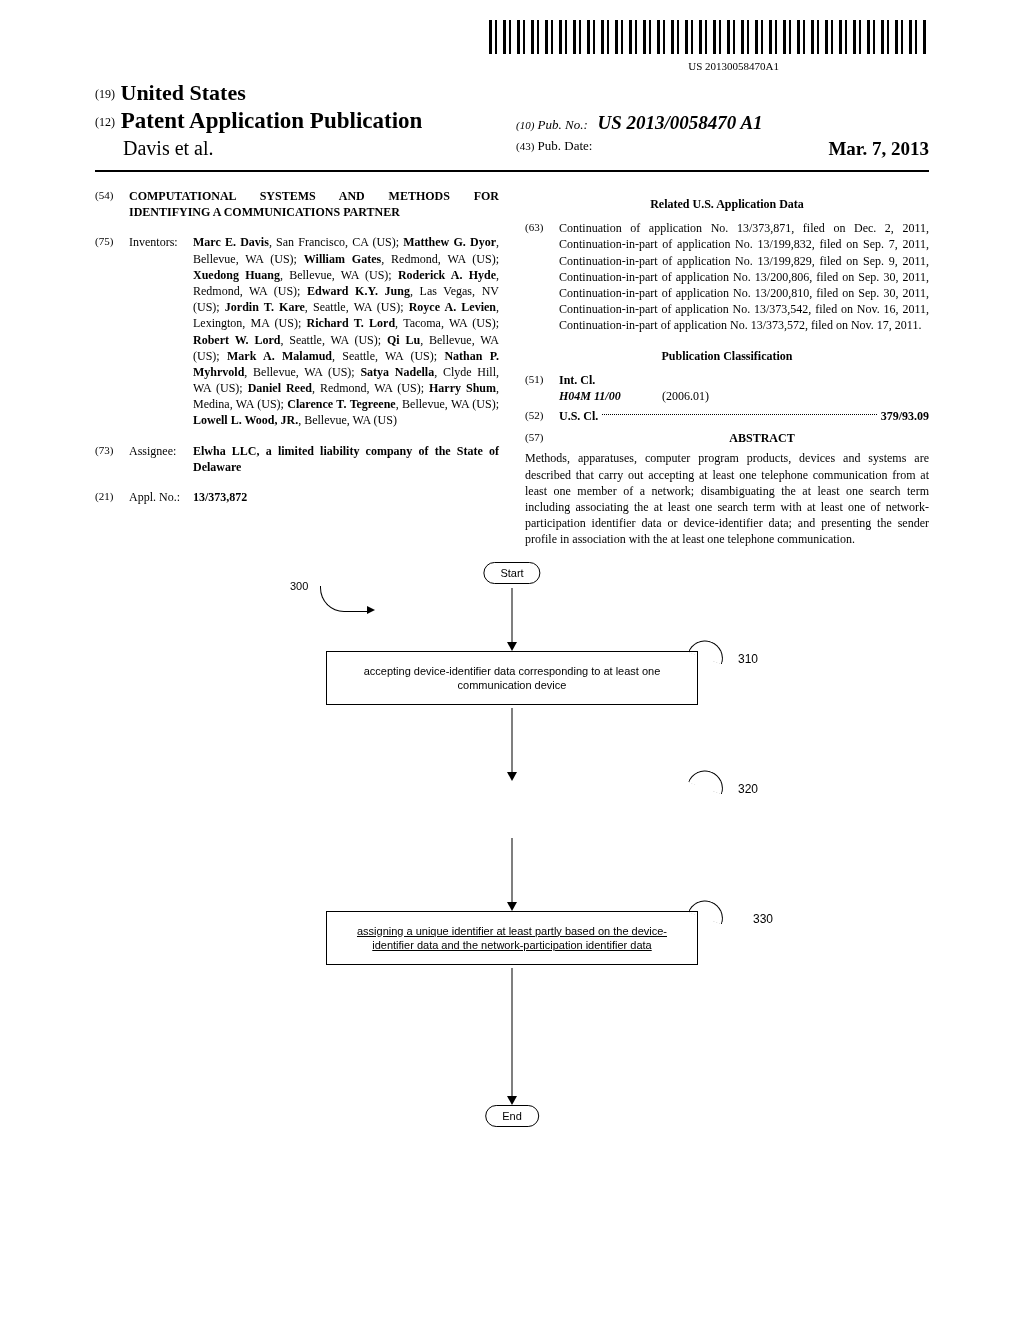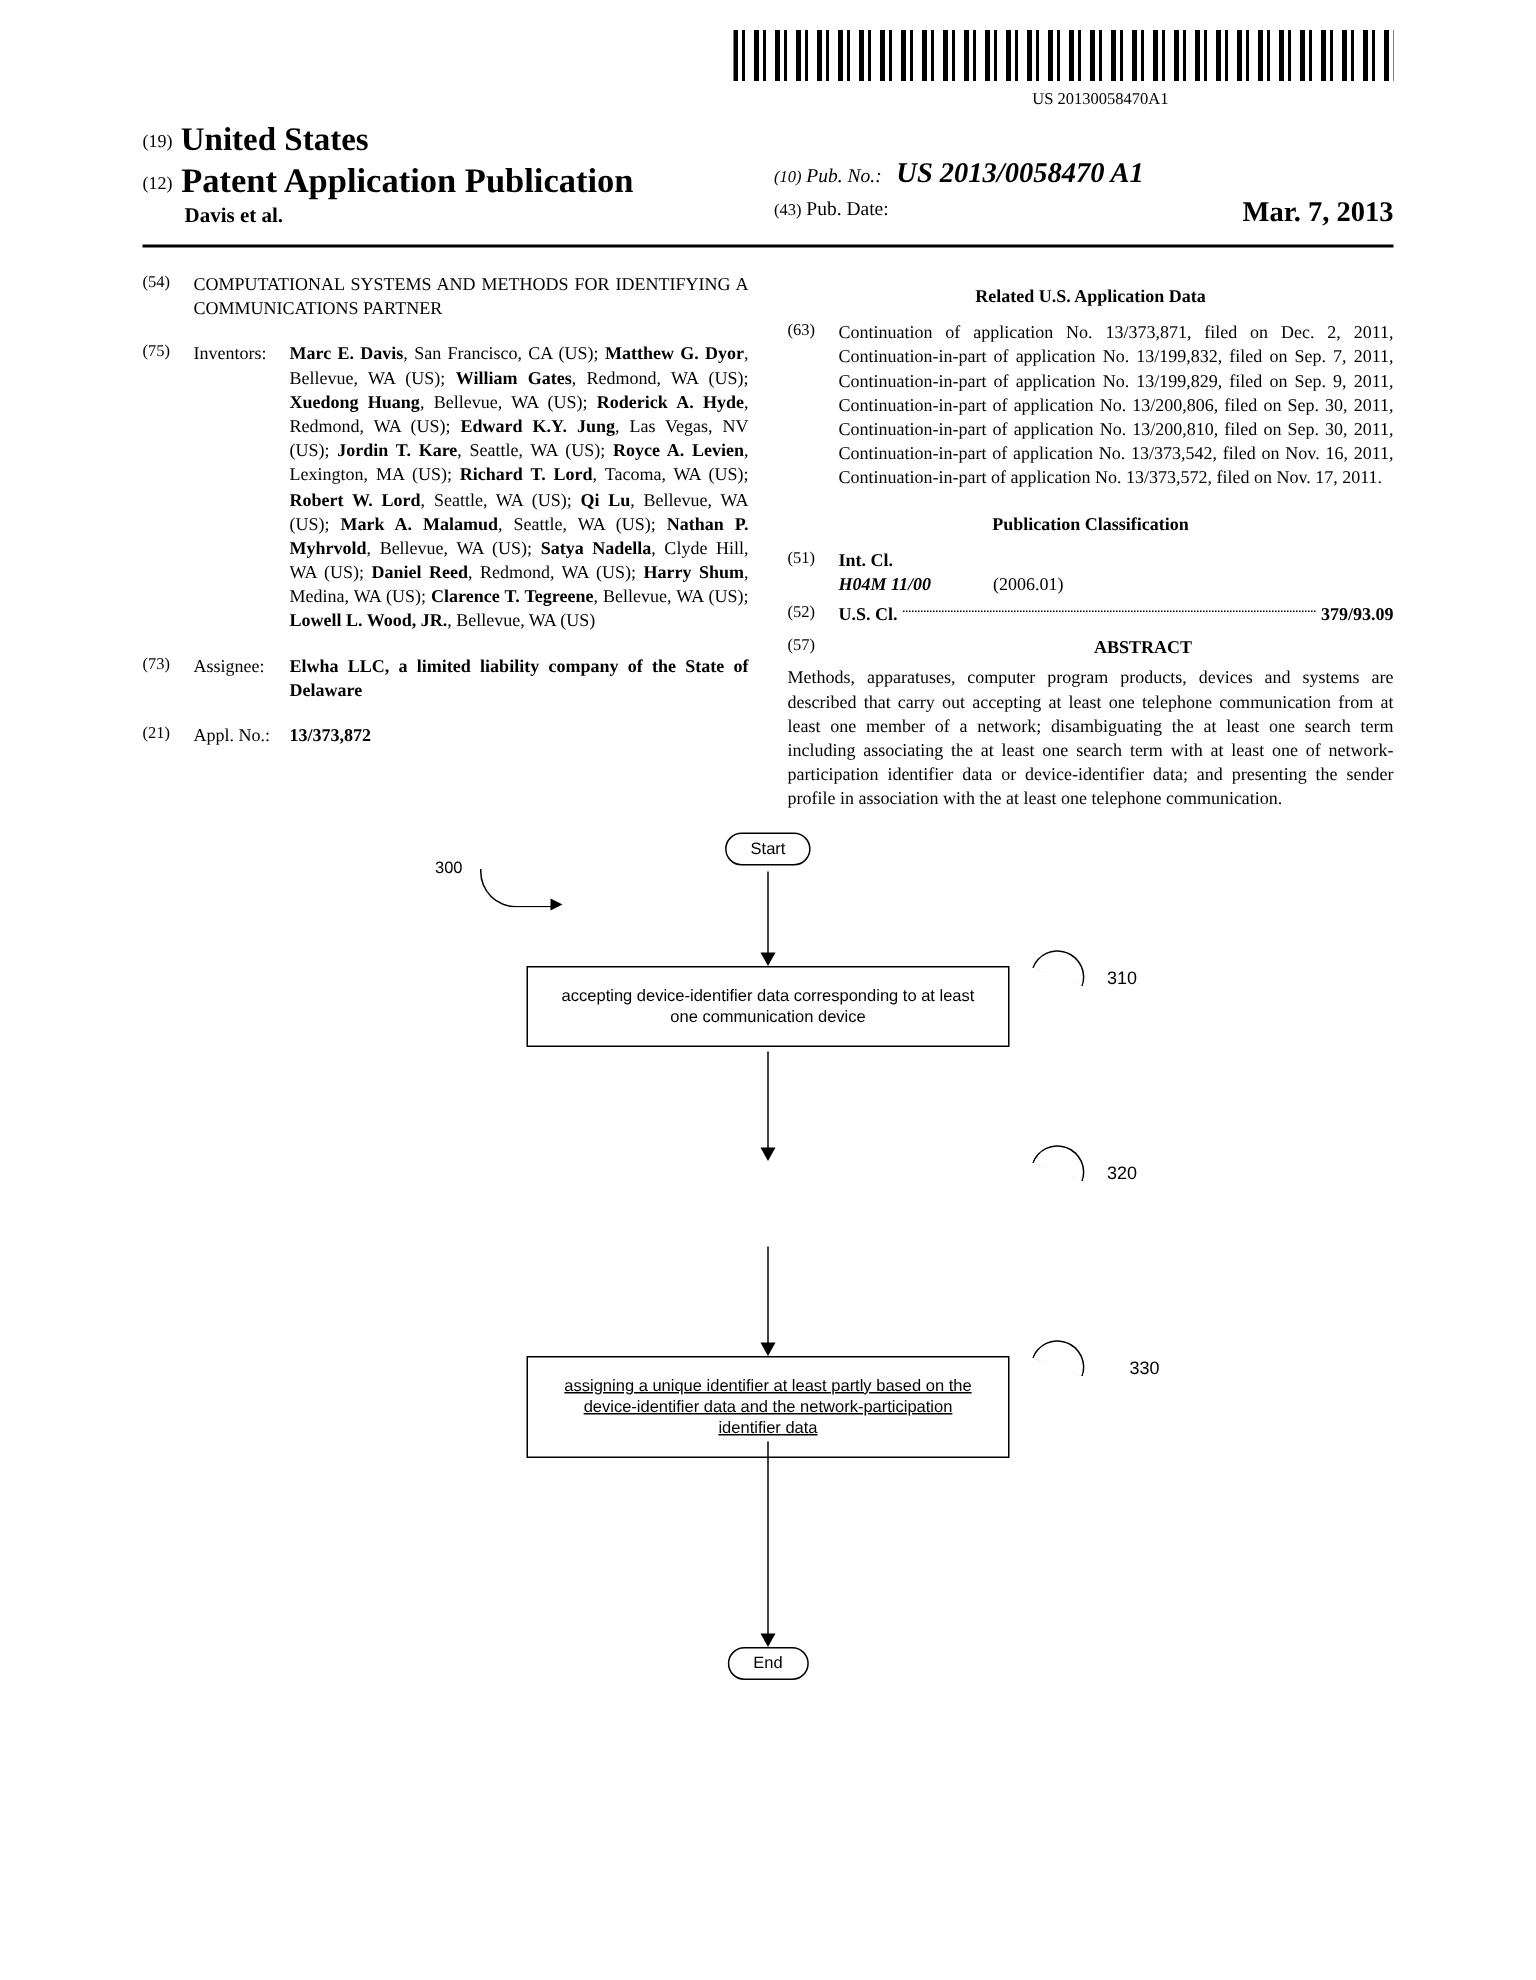--- a/index.html
+++ b/index.html
@@ -43,21 +43,21 @@
       font-family: "Times New Roman", serif;
     }
     .country-line .num { font-size: 12px; font-weight: normal; vertical-align: 2px; }
     .pub-line {
       font-size: 23px;
       font-weight: bold;
       font-family: "Times New Roman", serif;
       margin-top: 2px;
     }
     .pub-line .num { font-size: 12px; font-weight: normal; vertical-align: 2px; }
-    .authors-line { font-size: 14px; font-weight: bold; margin-top: 3px; }
+    .authors-line { font-size: 20px; font-weight: normal; margin-top: 3px; }
     .pubno-line { font-size: 13px; font-style: italic; }
     .pubno-line .num { font-size: 11px; }
     .pubno-line .val { font-size: 19px; font-weight: bold; }
     .pubdate-line { font-size: 13px; margin-top: 4px; font-family: Liberation Serif, serif; }
     .pubdate-line .num { font-size: 11px; }
     .pubdate-line .val { font-size: 19px; font-weight: bold; float: right; }
     .divider {
       border-top: 2px solid black;
       margin: 10px 0 16px 0;
     }
@@ -73,21 +73,21 @@
     .section-num {
       width: 34px;
       flex-shrink: 0;
       font-size: 11px;
     }
     .section-label {
       width: 64px;
       flex-shrink: 0;
     }
     .section-body { flex: 1; text-align: justify; }
-    .title-text { font-weight: normal; text-transform: uppercase; font-size: 12px; }
+    .title-text { font-weight: bold; text-transform: uppercase; font-size: 12px; }
     .inv-name { font-weight: bold; }
     .centered-heading { text-align: center; font-weight: bold; margin: 8px 0; font-size: 12px; }
     .filed-row { display: flex; margin-bottom: 8px; }
     .intcl-row { margin-bottom: 2px; }
     .intcl-code { font-style: italic; font-weight: bold; display: inline-block; width: 100px; }
     .uscl-row { display: flex; align-items: center; }
     .uscl-dots { flex: 1; border-bottom: 1px dotted black; margin: 0 4px 3px 4px; }
     .abstract-text { text-align: justify; margin-top: 4px; }
     
     
@@ -111,21 +111,21 @@
       border-radius: 13px;
       padding: 4px 16px;
       background: white;
       font-size: 11px;
       text-align: center;
     }
     .fc-box {
       position: absolute;
       left: 50%;
       transform: translateX(-50%);
-      width: 322px;
+      width: 372px;
       border: 1px solid black;
       padding: 12px 16px;
       text-align: center;
       background: white;
       font-size: 11px;
       line-height: 1.3;
     }
     .fc-line {
       position: absolute;
       left: 50%;

